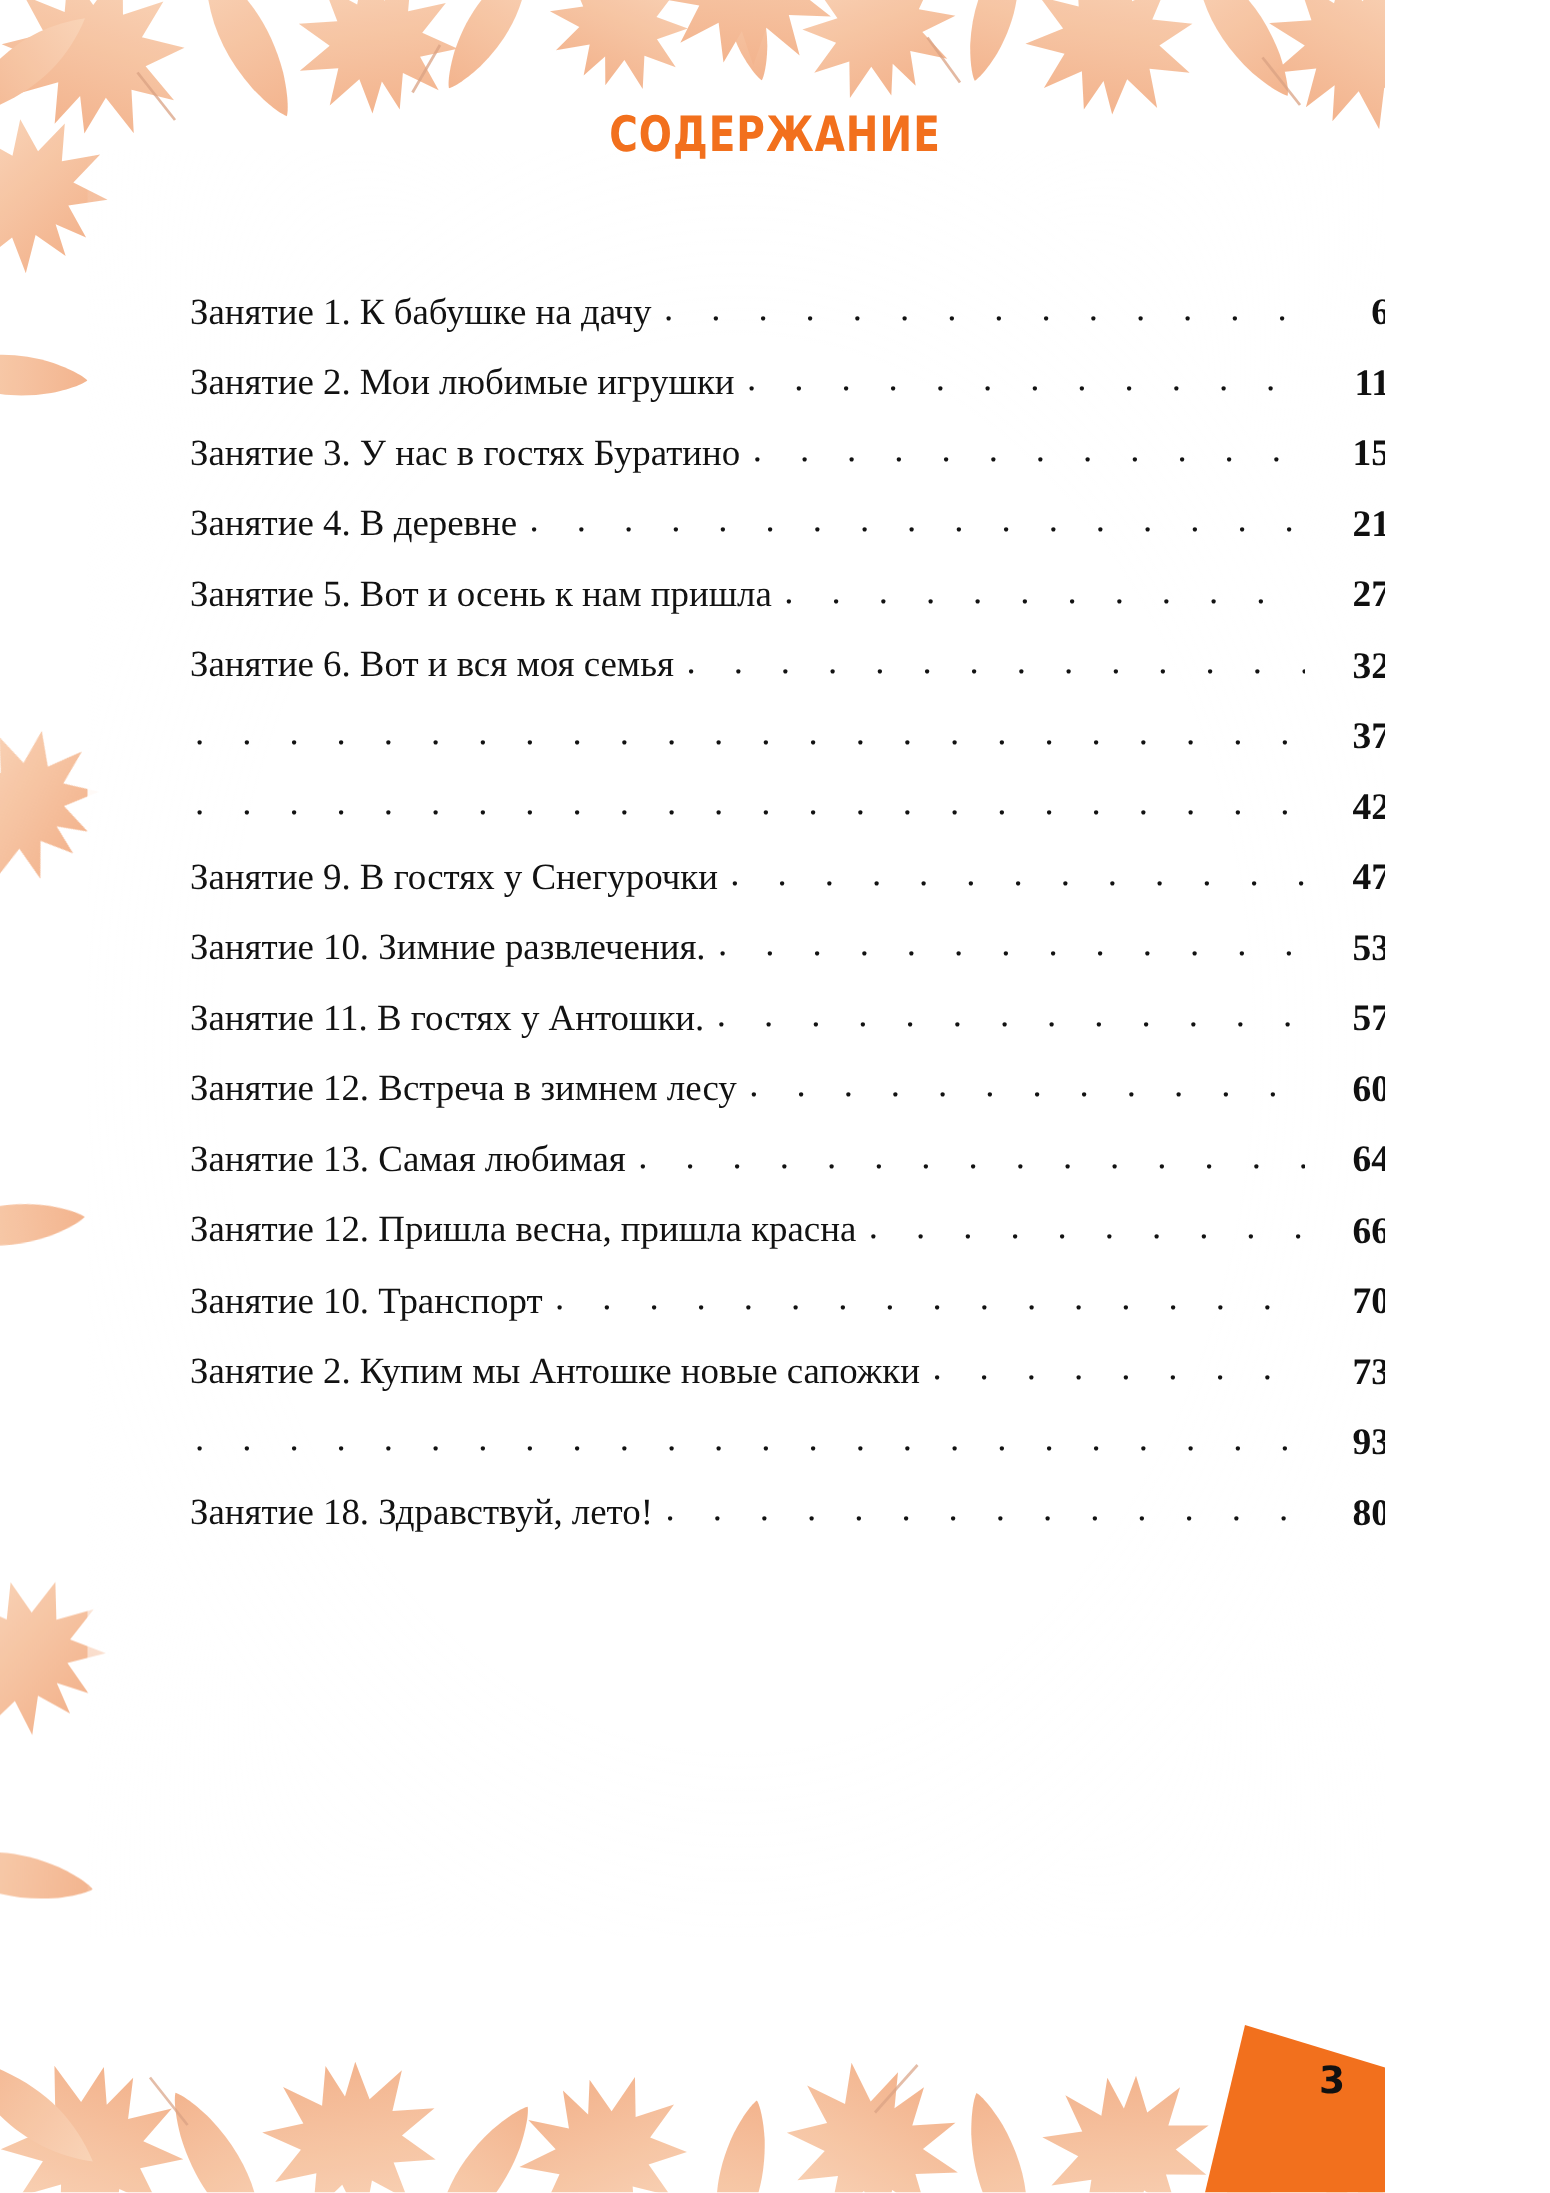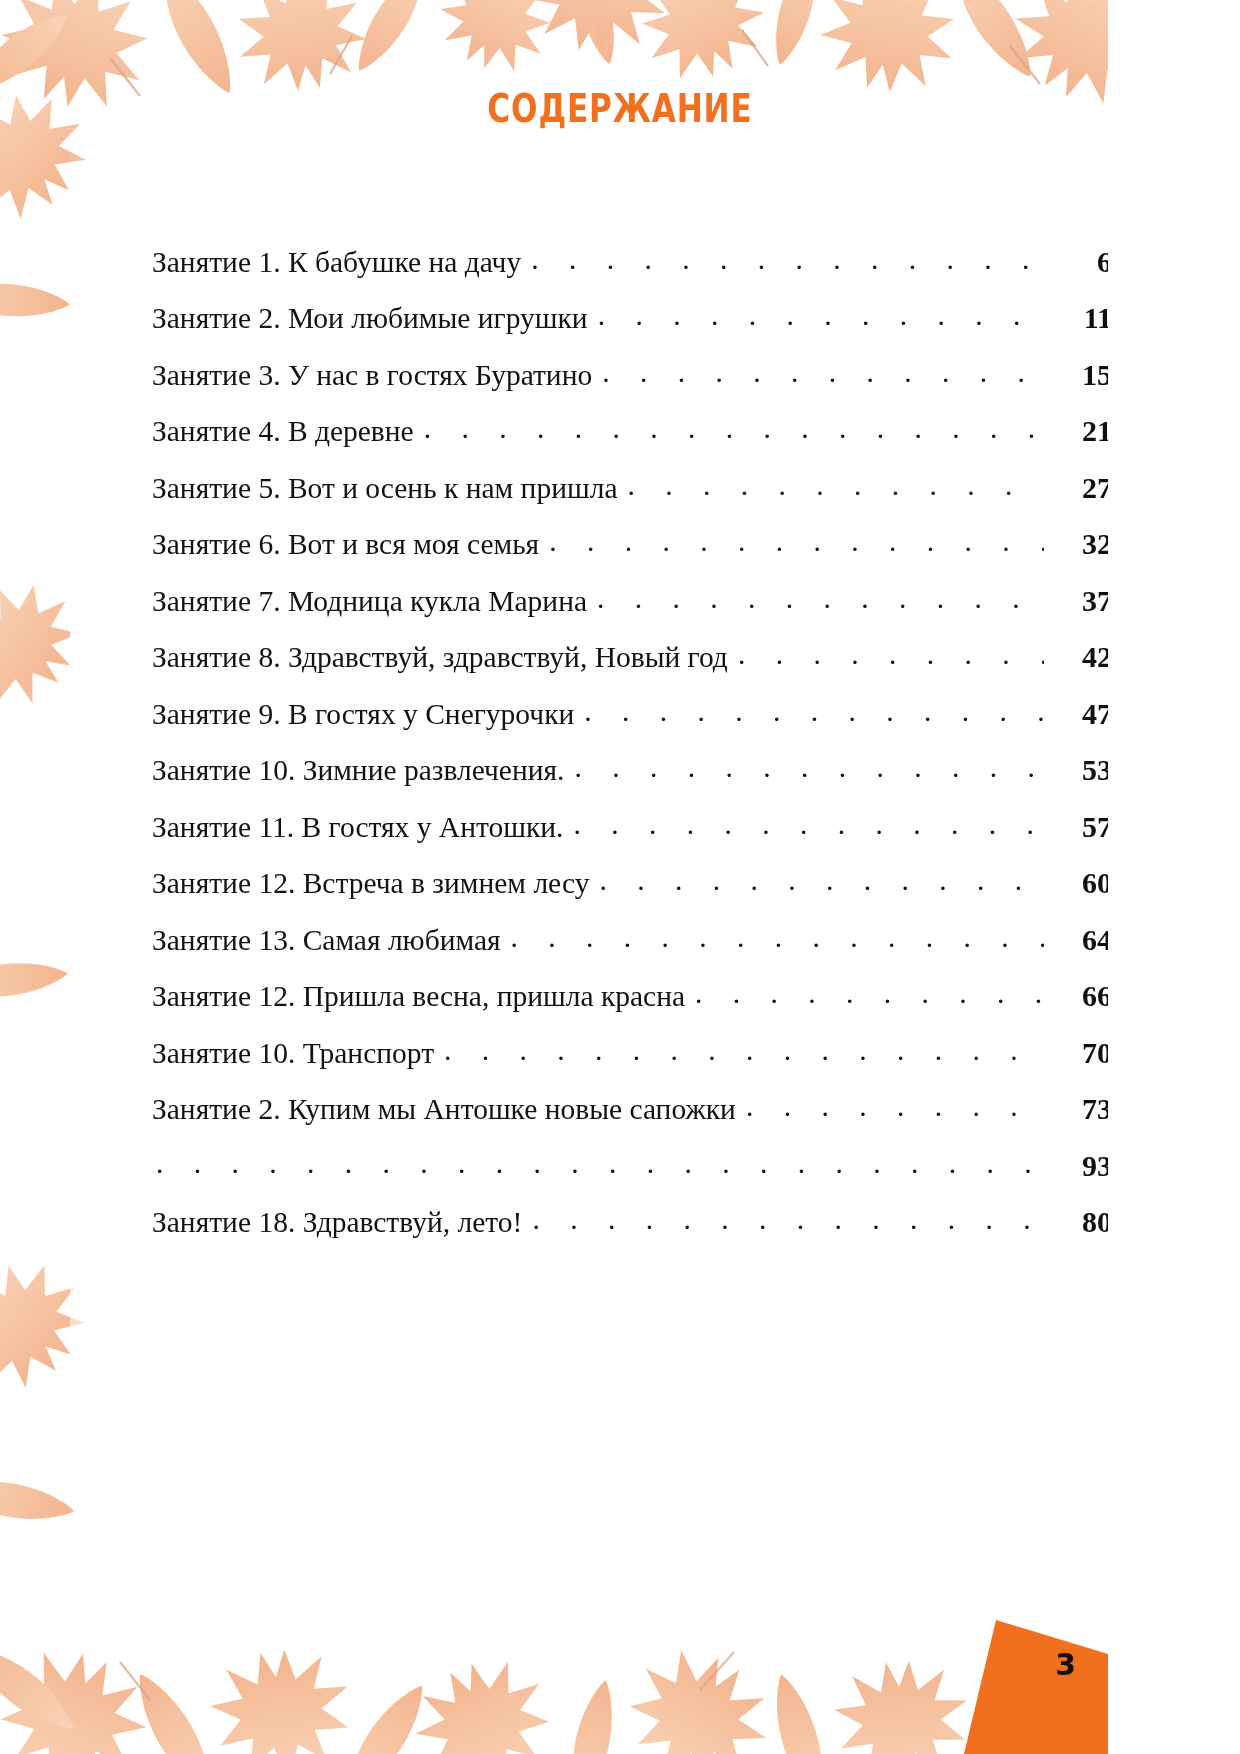--- a/index.html
+++ b/index.html
@@ -62,21 +62,21 @@
 
   .toc-list {
     position: absolute;
     top: 222px;
     left: 152px;
     width: 960px;
   }
 
   .toc-row {
     display: flex;
-    align-items: flex-end;
+    align-items: center;
     height: 56.5px;
     font-size: 29.5px;
     color: #121212;
     white-space: nowrap;
   }
   .toc-label {
     flex: 0 0 auto;
     padding-right: 6px;
   }
   .toc-dots {
@@ -257,27 +257,25 @@
         <span class="toc-page">27</span>
       </div>
 
       <div class="toc-row">
         <span class="toc-label">Занятие 6. Вот и вся моя семья</span>
         <span class="toc-dots">. . . . . . . . . . . . . . . . . . . . . . . . . . . . . . . . . . . . . . . . . .</span>
         <span class="toc-page">32</span>
       </div>
 
       <div class="toc-row">
-        <span class="toc-label">Занятие 7. Модница кукла Марина</span>
         <span class="toc-dots">. . . . . . . . . . . . . . . . . . . . . . . . . . . . . . . . . . . . . . . . . .</span>
         <span class="toc-page">37</span>
       </div>
 
       <div class="toc-row">
-        <span class="toc-label">Занятие 8. Здравствуй, здравствуй, Новый год</span>
         <span class="toc-dots">. . . . . . . . . . . . . . . . . . . . . . . . . . . . . . . . . . . . . . . . . .</span>
         <span class="toc-page">42</span>
       </div>
 
       <div class="toc-row">
         <span class="toc-label">Занятие 9. В гостях у Снегурочки</span>
         <span class="toc-dots">. . . . . . . . . . . . . . . . . . . . . . . . . . . . . . . . . . . . . . . . . .</span>
         <span class="toc-page">47</span>
       </div>
 

